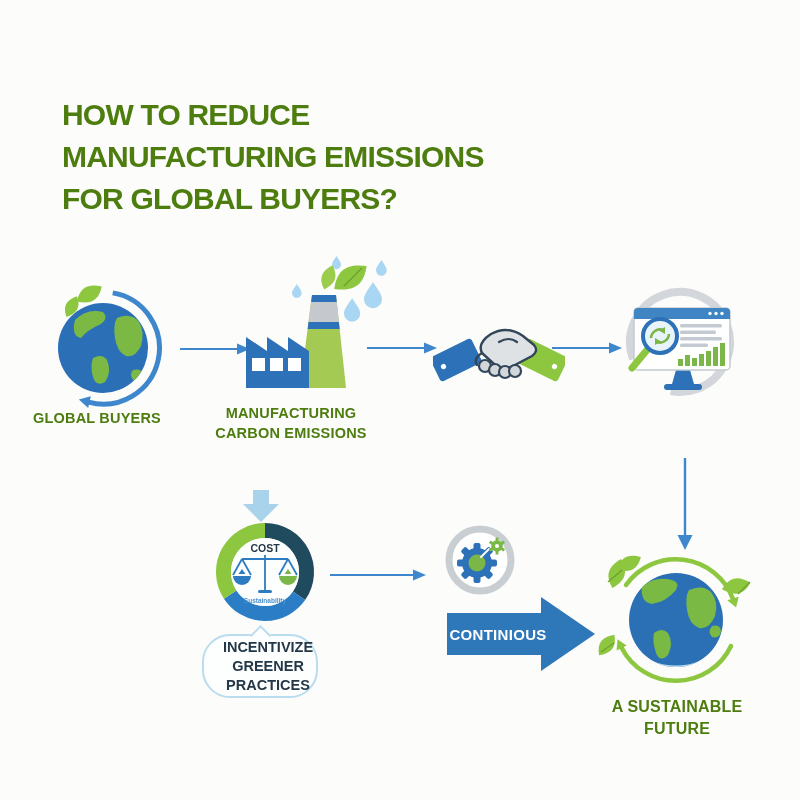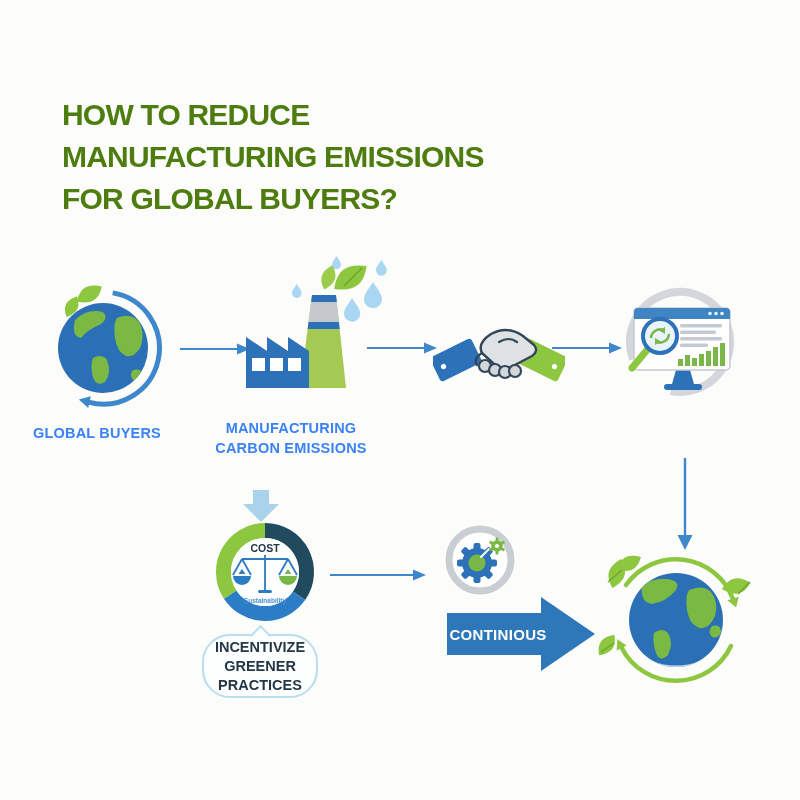--- a/index.html
+++ b/index.html
@@ -2,29 +2,29 @@
 <html><head>
 <meta charset="utf-8">
 <style>
   html,body{margin:0;padding:0;background:#fff;}
   .canvas{position:relative;width:800px;height:800px;background:#fcfcfa;overflow:hidden;
           font-family:"Liberation Sans",sans-serif;color:#243746;}
   .title{position:absolute;left:62px;top:94px;width:520px;
          font-size:30px;font-weight:700;line-height:42px;letter-spacing:-0.8px;
          color:#4d7c0f;white-space:pre-line;}
   .step-label{position:absolute;text-align:center;font-weight:700;font-size:14.5px;
-              line-height:20px;color:#3b82f6;white-space:pre-line;letter-spacing:0.2px;margin-top:15px;}
+              line-height:20px;color:#4d7c0f;white-space:pre-line;letter-spacing:0.2px;}
   .final-label{font-size:16px;line-height:22px;}
   .abs{position:absolute;}
   .bubble{position:absolute;left:202px;top:634px;width:112px;height:60px;
           border:2px solid #b9ddee;border-radius:28px;background:#fdfefe;}
   .bubble-point{position:absolute;left:49px;top:-8px;width:13px;height:13px;background:#fdfefe;
           border-left:2px solid #b9ddee;border-top:2px solid #b9ddee;transform:rotate(45deg);}
   .bubble-text{position:absolute;left:0;top:2px;width:112px;text-align:center;
-          font-weight:700;font-size:14.5px;line-height:19px;color:#243746;white-space:pre-line;}
+          font-weight:700;font-size:14.5px;line-height:19px;color:#243746;white-space:pre-line;padding-left:8px;}
 </style>
 </head>
 <body>
 
 <div class="canvas">
 
   <div class="title">HOW TO REDUCE
 MANUFACTURING EMISSIONS
 FOR GLOBAL BUYERS?</div>
 
@@ -265,14 +265,16 @@
     <g>
       <path transform="translate(8,22) rotate(-30) scale(1.3)" d="M0,16 C0,4 6,0 17,0 C17,12 11,16 0,16 Z" fill="#8dc63f"></path>
       <path transform="translate(28,4) rotate(15) scale(1.15)" d="M0,16 C0,4 6,0 17,0 C17,12 11,16 0,16 Z" fill="#8dc63f"></path>
       <path transform="translate(138,24) rotate(30) scale(1.25)" d="M0,16 C0,4 6,0 17,0 C17,12 11,16 0,16 Z" fill="#8dc63f"></path>
       <path transform="translate(2,90) rotate(-10) scale(1.1)" d="M0,16 C0,4 6,0 17,0 C17,12 11,16 0,16 Z" fill="#8dc63f"></path>
       <line x1="14" y1="34" x2="28" y2="22" stroke="#6da32e" stroke-width="1.3"></line>
       <line x1="144" y1="46" x2="156" y2="34" stroke="#6da32e" stroke-width="1.3"></line>
       <line x1="7" y1="104" x2="20" y2="95" stroke="#6da32e" stroke-width="1.3"></line>
     </g>
   </svg>
+  <div class="step-label final-label" style="left:592px;top:696px;width:170px;">A SUSTAINABLE
+FUTURE</div>
 
 </div>
 
 </body></html>

